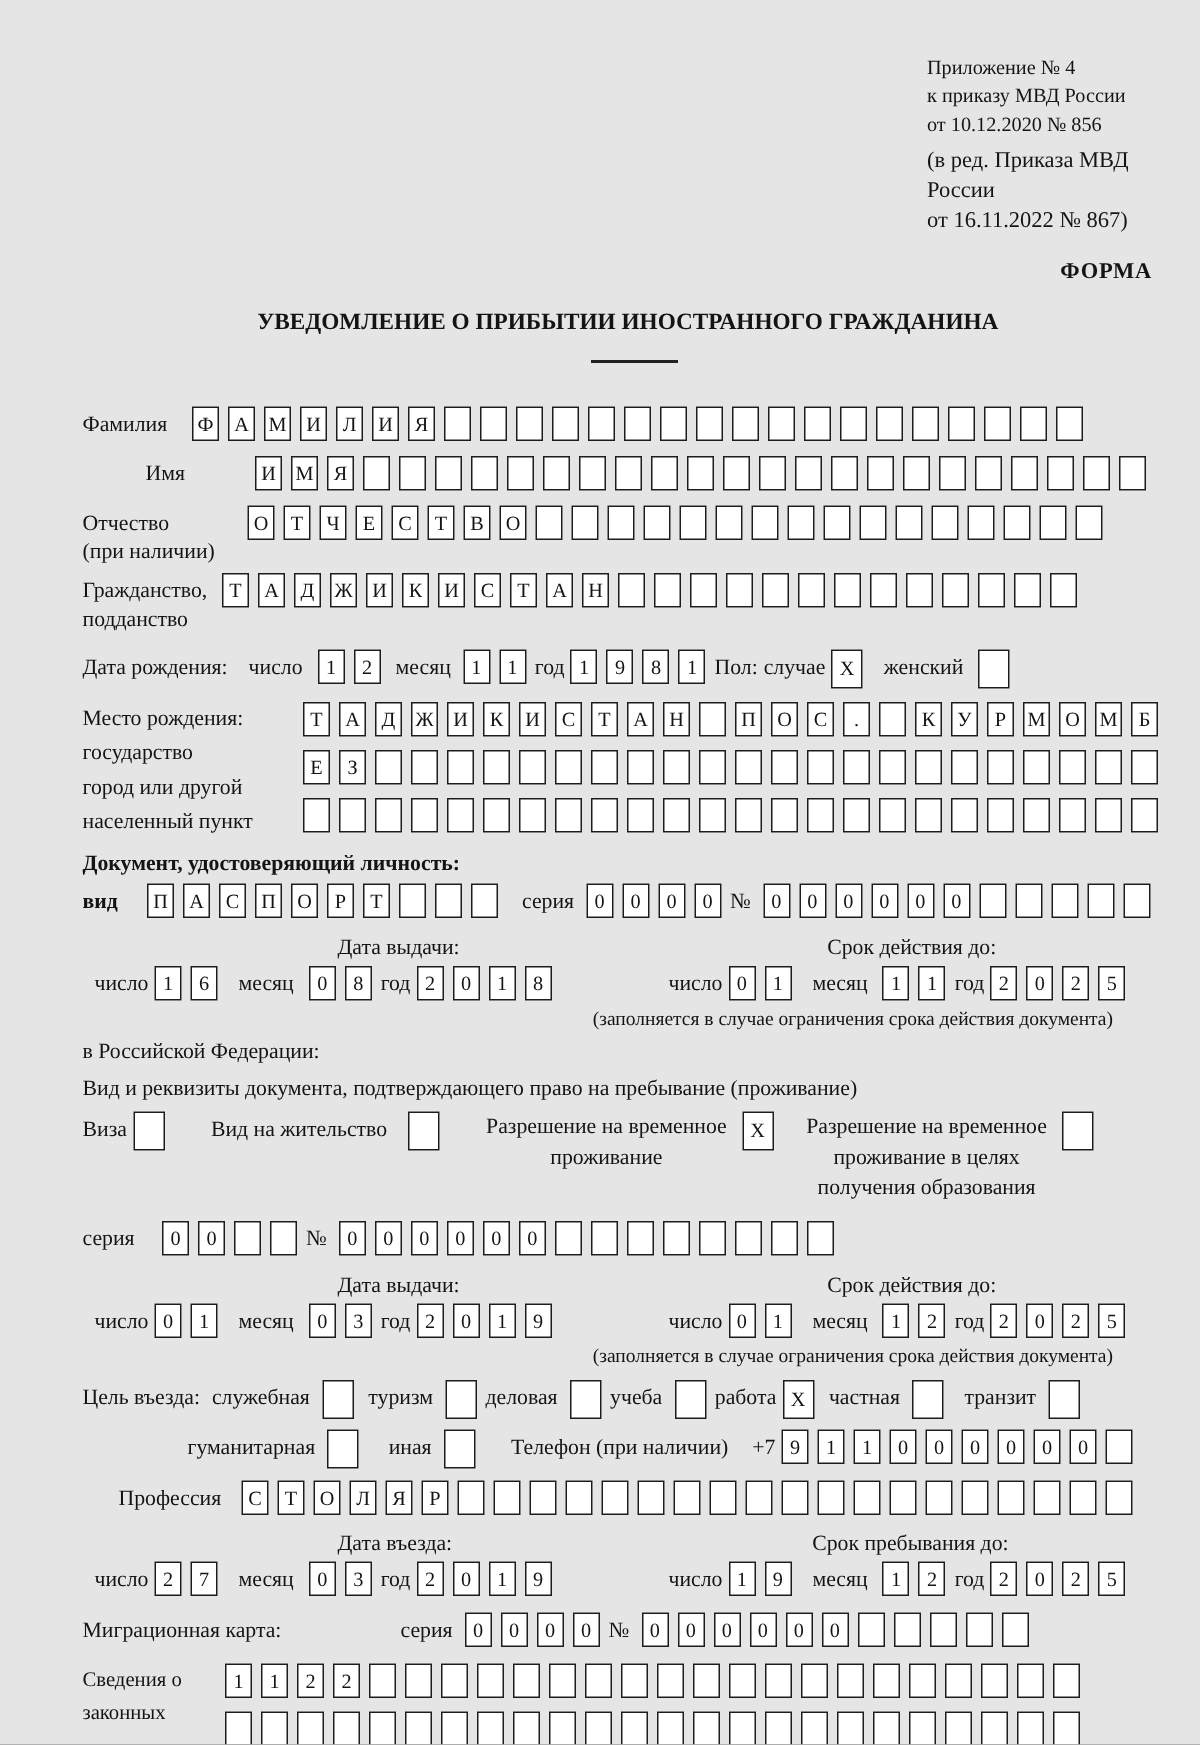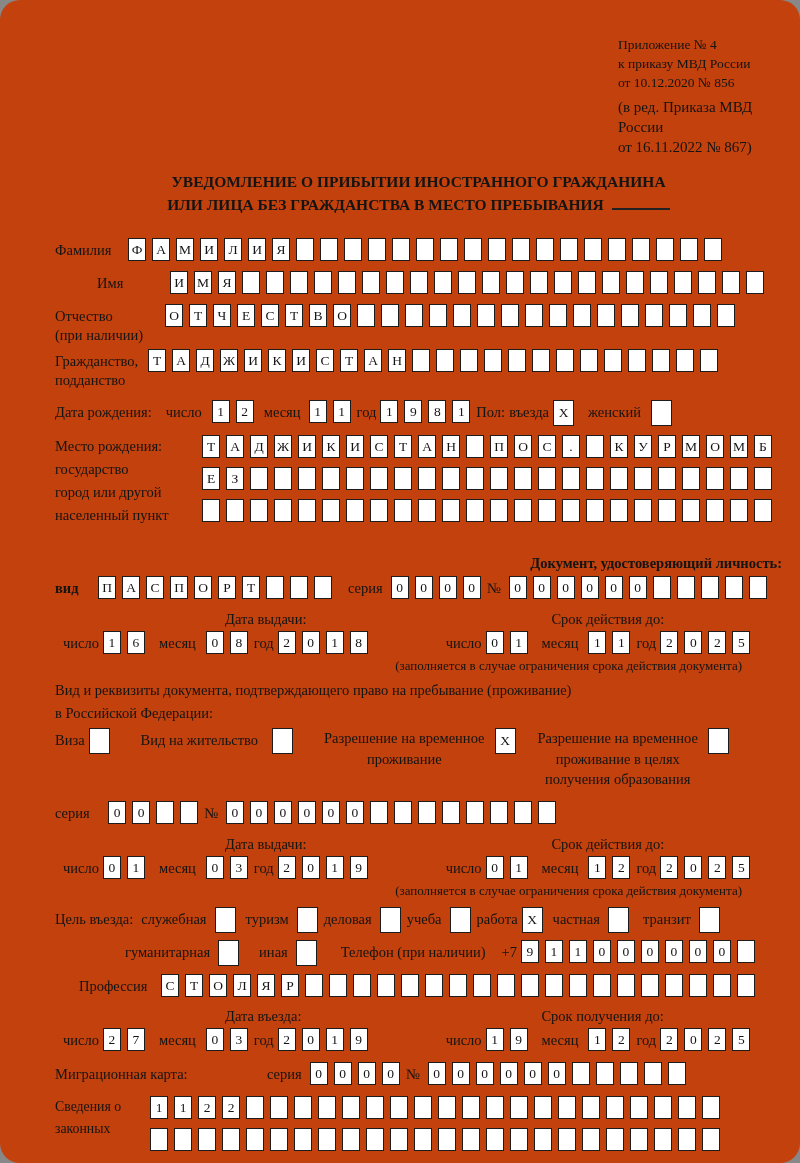--- a/index.html
+++ b/index.html
@@ -1,19 +1,19 @@
 <!DOCTYPE html>
 <html><head>
 <meta charset="utf-8">
 <style>
   html,body{margin:0;padding:0;background:#888;}
   .page{
-    width:800px;height:1163px;margin:0 auto;background:#c2410c;color:#141414;
+    width:800px;height:1163px;margin:0 auto;background:#e5e5e5;color:#141414;
     font-family:"Liberation Serif","DejaVu Serif",serif;font-size:14.5px;
-    box-sizing:border-box;padding:36px 18px 10px 55px;position:relative;overflow:hidden;border-radius:20px;
+    box-sizing:border-box;padding:36px 18px 10px 55px;position:relative;overflow:hidden;
   }
   .appendix{margin-left:563px;font-size:13.5px;line-height:1.4;}
   .appendix .amend{font-size:15px;margin-top:4px;line-height:1.35;}
   .forma{text-align:right;font-weight:bold;font-size:15px;margin:16px 14px 0 0;letter-spacing:.5px;}
   .title{ text-align:center;font-weight:bold;font-size:15.5px;line-height:1.45;margin-top:14px;}
   .uline{display:inline-block;width:58px;border-bottom:2px solid #222;height:12px;margin-left:8px;}
   .sec1{font-weight:bold;font-size:14.8px;margin:26px 0 0 10px;}
 
   .row{display:flex;align-items:flex-start;margin-top:9px;}
   .lbl{flex:none;line-height:24px;}
@@ -25,44 +25,45 @@
     font-size:13.5px;background:#fff;
   }
   .big .cell{width:19px;height:24px;}
   .w{line-height:25px;flex:none;}
   .dhead{display:flex;margin-top:10px;}
   .drow{display:flex;align-items:flex-start;margin-top:3px;padding-left:8px;}
   .note{font-size:13px;text-align:right;margin:2px 40px 0 0;}
   .gap4{margin-left:4px;} .gap8{margin-left:8px;} .gap10{margin-left:10px;}
   .gap14{margin-left:14px;} .gap16{margin-left:16px;} .gap18{margin-left:18px;}
   .gap25{margin-left:25px;}
-  .dochead{text-align:right;font-weight:bold;margin-top:24px;}
+  .dochead{text-align:left;font-weight:bold;margin-top:4px;}
   .multi{text-align:center;line-height:1.4;flex:none;}
   .labelcol{flex:none;line-height:22px;}
   .cellrows .cells{margin-bottom:9px;}
 </style>
 </head>
 <body>
 
 <div class="page">
 
   <div class="appendix">
     <div>Приложение № 4</div>
     <div>к приказу МВД России</div>
     <div>от 10.12.2020 № 856</div>
     <div class="amend">
       <div>(в ред. Приказа МВД России</div>
       <div>от 16.11.2022 № 867)</div>
     </div>
   </div>
 
+  <div class="forma">ФОРМА</div>
 
   <div class="title">
     <div>УВЕДОМЛЕНИЕ О ПРИБЫТИИ ИНОСТРАННОГО ГРАЖДАНИНА</div>
-    <div><span>ИЛИ ЛИЦА БЕЗ ГРАЖДАНСТВА В МЕСТО ПРЕБЫВАНИЯ</span><span class="uline"></span></div>
+    <div><span class="uline"></span></div>
   </div>
 
 
   <div class="row" style="margin-top:22px;">
     <span class="lbl" style="width:73px;">Фамилия</span>
     <span class="cells">
         <span class="cell">Ф</span>
         <span class="cell">А</span>
         <span class="cell">М</span>
         <span class="cell">И</span>
@@ -200,21 +201,21 @@
         <span class="cell">1</span>
       </span>
     <span class="w">год</span>
     <span class="cells gap4">
         <span class="cell">1</span>
         <span class="cell">9</span>
         <span class="cell">8</span>
         <span class="cell">1</span>
       </span>
     <span class="w">Пол:</span>
-    <span class="w gap4">въезда</span>
+    <span class="w gap4">случае</span>
     <span class="cells big gap4">
         <span class="cell">X</span>
       </span>
     <span class="w gap8">женский</span>
     <span class="cells big gap10">
         <span class="cell"></span>
       </span>
   </div>
 
   <div class="row" style="margin-top:9px;">
@@ -380,22 +381,22 @@
     <span class="w">год</span>
     <span class="cells gap4">
         <span class="cell">2</span>
         <span class="cell">0</span>
         <span class="cell">2</span>
         <span class="cell">5</span>
       </span>
   </div>
   <div class="note">(заполняется в случае ограничения срока действия документа)</div>
 
+  <div style="margin-top:6px;">в Российской Федерации:</div>
   <div style="margin-top:8px;">Вид и реквизиты документа, подтверждающего право на пребывание (проживание)</div>
-  <div style="margin-top:6px;">в Российской Федерации:</div>
 
   <div class="row" style="margin-top:6px;">
     <span class="w">Виза</span>
     <span class="cells big gap4">
         <span class="cell"></span>
       </span>
     <span class="w gap25">Вид на жительство</span>
     <span class="cells big" style="margin-left:14px;">
         <span class="cell"></span>
       </span>
@@ -568,21 +569,21 @@
         <span class="cell"></span>
         <span class="cell"></span>
         <span class="cell"></span>
         <span class="cell"></span>
         <span class="cell"></span>
       </span>
   </div>
 
   <div class="dhead">
     <span style="margin-left:170px;">Дата въезда:</span>
-    <span style="margin-left:240px;">Срок получения до:</span>
+    <span style="margin-left:240px;">Срок пребывания до:</span>
   </div>
   <div class="drow">
     <span class="w">число</span>
     <span class="cells gap4">
         <span class="cell">2</span>
         <span class="cell">7</span>
       </span>
     <span class="w gap8">месяц</span>
     <span class="cells gap10">
         <span class="cell">0</span>

